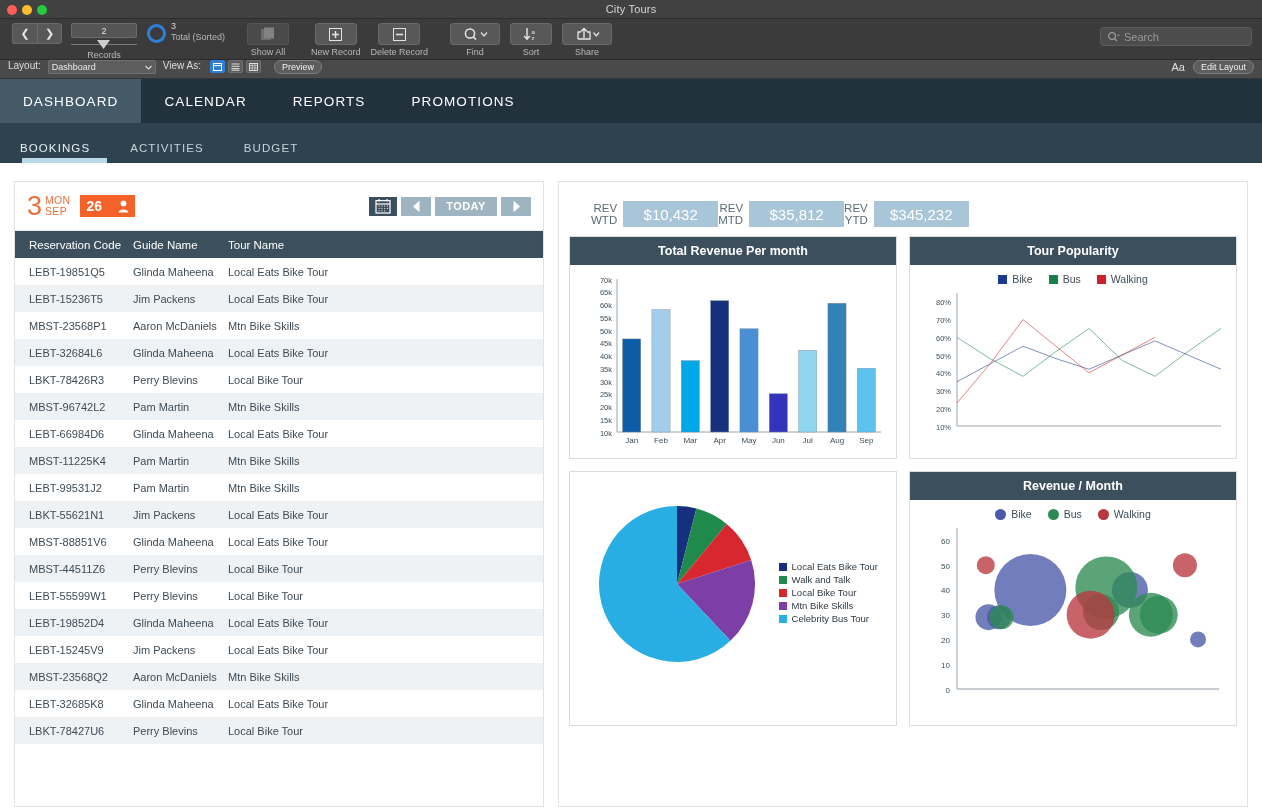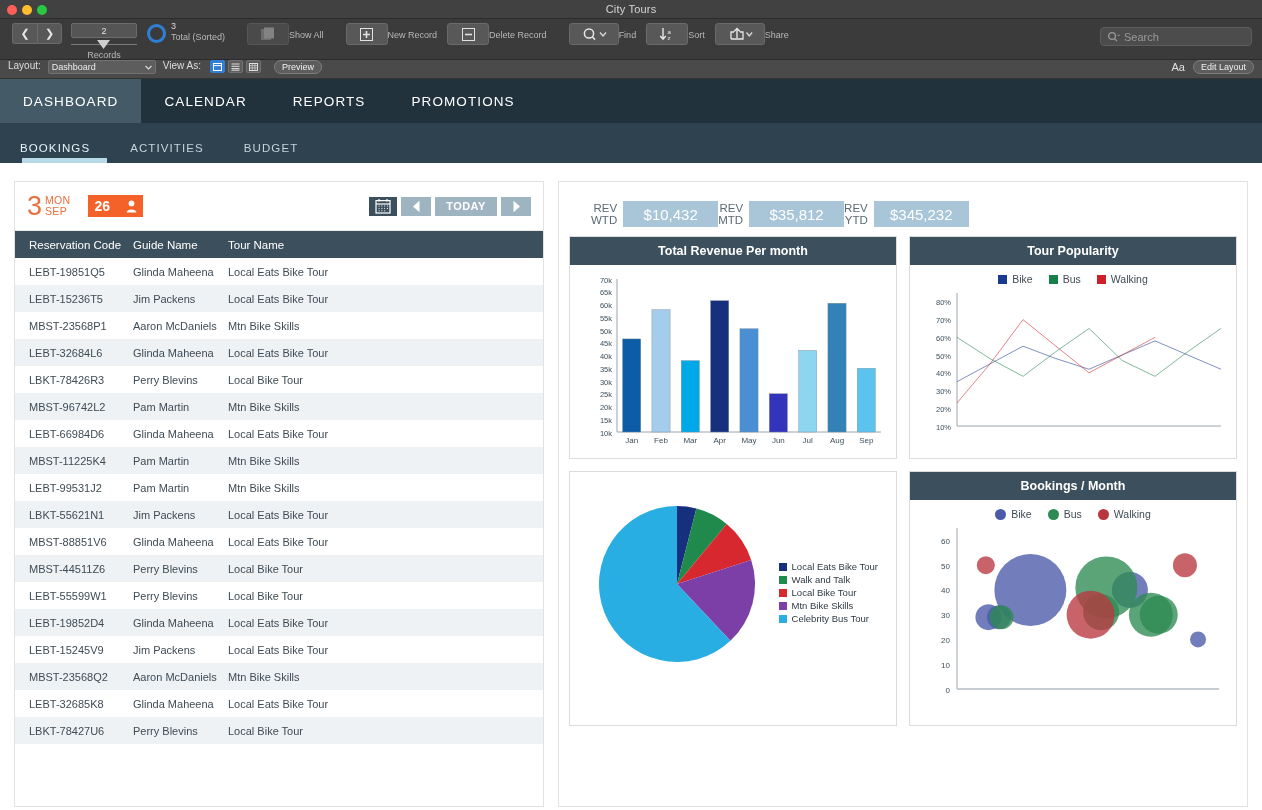--- a/index.html
+++ b/index.html
@@ -52,21 +52,21 @@
   .rec-caption { font-size:9px; color:#b9b9b9; margin-top:1px; }
 
   .pie-ring {
     width:19px; height:19px; border-radius:50%;
     border:3px solid #2f7fd6; margin-left:10px; margin-top:5px;
   }
   .total-col { margin-left:5px; padding-top:2px; }
   .total-num { font-size:9px; color:#d8d8d8; line-height:11px; }
   .total-cap { font-size:9px; color:#b9b9b9; line-height:11px; }
 
-  .icon-btn-group { display:flex; flex-direction:row; align-items:center; padding-top:4px; }
+  .icon-btn-group { display:flex; flex-direction:column; align-items:center; padding-top:4px; }
   .icon-btn {
     width:42px; height:22px; background:#585858; border:1px solid #6a6a6a; border-radius:3px;
     display:flex; align-items:center; justify-content:center;
   }
   .icon-btn.dis { background:#4a4a4a; border-color:#565656; }
   .icon-btn.wide { width:50px; }
   .tb-sep { width:22px; }
 
   .searchwrap { position:absolute; right:10px; top:8px; }
   .searchbox {
@@ -129,21 +129,21 @@
   .content { position:relative; height:644px; background:#fff; padding:18px 14px 0 14px; display:flex; gap:14px; }
   .panel-left { width:530px; background:#fff; border:1px solid #e2e2e2; }
   .panel-right { flex:1; background:#fff; border:1px solid #e2e2e2; padding:10px; }
 
   
   .datehdr { height:49px; display:flex; align-items:center; padding:0 12px; border-bottom:1px solid #e8e8e8; }
   .dday { color:#e8703a; font-size:27px; line-height:27px; font-weight:400; }
   .dmy { margin-left:3px; line-height:11px; }
   .dmy div { color:#e8703a; font-size:10.5px; letter-spacing:.3px; }
   .dbadge {
-    margin-left:18px; background:#f4622a; color:#fff; height:22px; padding:0 6px;
+    margin-left:10px; background:#f4622a; color:#fff; height:22px; padding:0 6px;
     display:flex; align-items:center; gap:16px; font-size:14px; font-weight:bold;
   }
   .dnav { margin-left:auto; display:flex; gap:4px; align-items:center; }
   .dnav-btn {
     width:30px; height:19px; background:#9fb4c1; display:flex; align-items:center; justify-content:center;
     color:#fff;
   }
   .dnav-btn.cal { background:#3c4f5c; width:28px; }
   .dnav-btn.today { width:62px; font-size:11px; font-weight:bold; letter-spacing:.4px; }
 
@@ -635,21 +635,21 @@
                 </div>
                 <div class="pl-item">
                   <span class="pl-sq" style="background: rgb(41, 174, 228);"></span>
                   <span>Celebrity Bus Tour</span>
                 </div>
               </div>
           </div>
         </div>
 
         <div class="card">
-          <div class="card-hd">Bookings / Month</div>
+          <div class="card-hd">Revenue / Month</div>
           <div class="card-bd tall">
             <div class="legend">
               <div class="lg-item">
                 <span class="lg-dot" style="background:#4a5aa8"></span>
                 <span>Bike</span>
               </div>
               <div class="lg-item">
                 <span class="lg-dot" style="background:#2d8a52"></span>
                 <span>Bus</span>
               </div>

